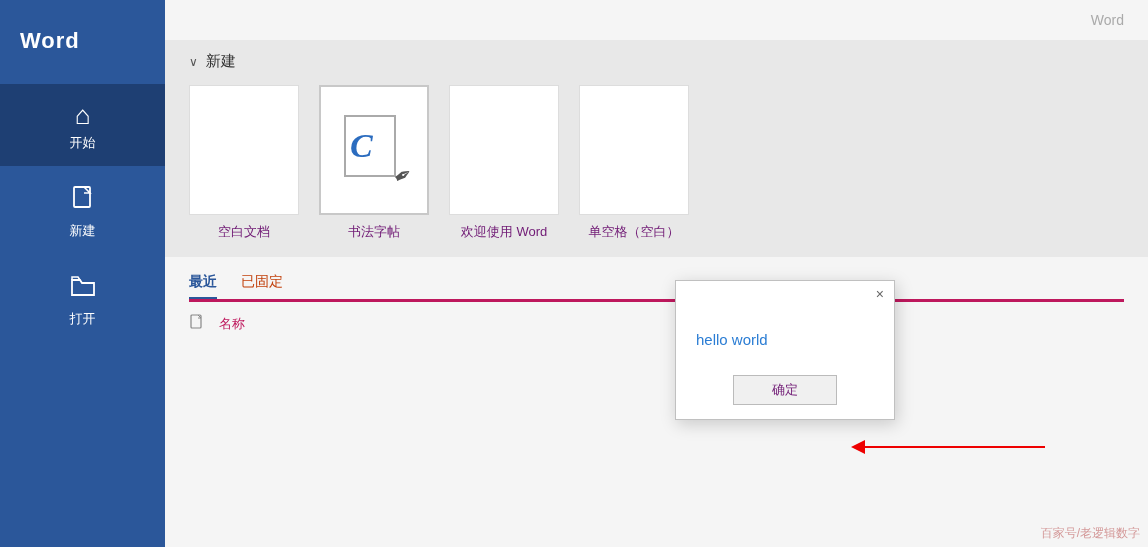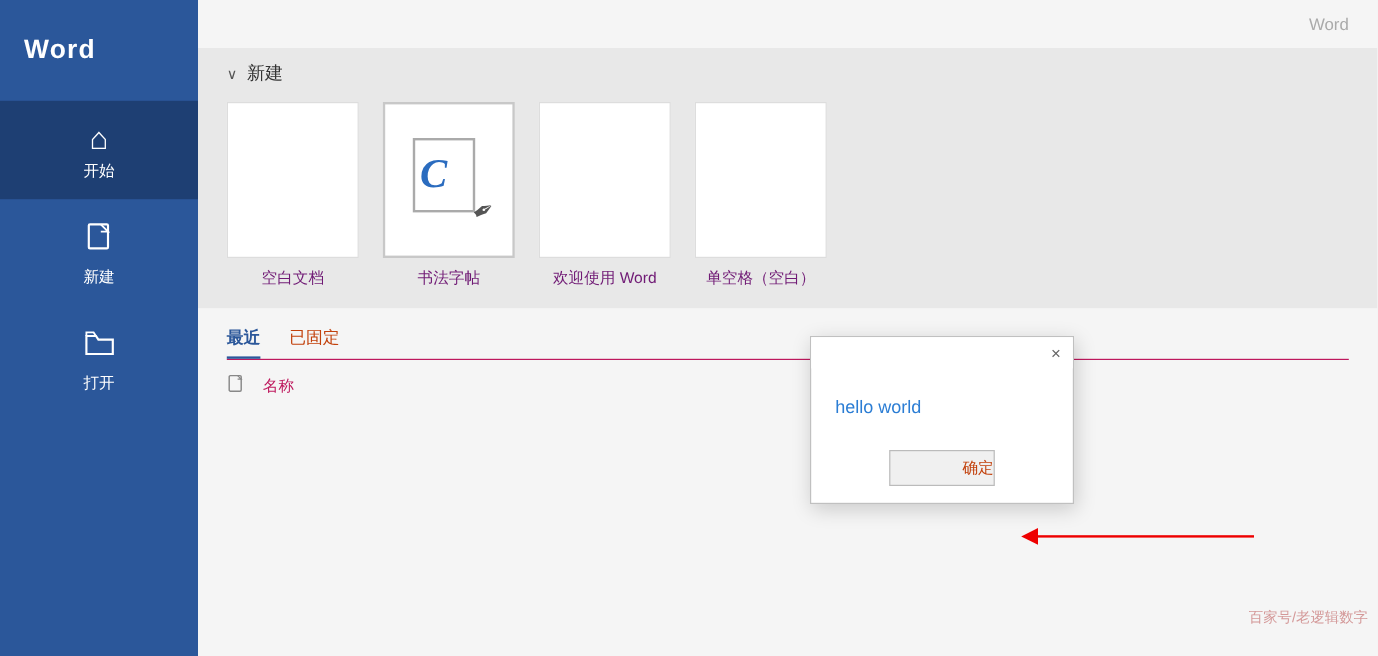--- a/index.html
+++ b/index.html
@@ -167,21 +167,21 @@
 
     
     .bottom-section {
       background: #f5f5f5;
       padding: 10px 24px 0 24px;
       flex: 1;
     }
     .tabs-row {
       display: flex;
       gap: 24px;
-      border-bottom: 1px solid #be185d;
+      border-bottom: 3px solid #be185d;
       margin-bottom: 6px;
       align-items: flex-end;
     }
     .tab {
       font-size: 14px;
       color: #c2410c;
       padding: 6px 0;
       cursor: pointer;
       border-bottom: 2px solid transparent;
     }
@@ -272,34 +272,34 @@
       min-height: 60px;
       display: flex;
       align-items: center;
     }
     .dialog-footer {
       display: flex;
       justify-content: center;
       padding: 8px 20px 14px 20px;
     }
     .dialog-ok-btn {
-      width: 88px;
+      width: 104px;
       padding: 5px 0;
       background: #f0f0f0;
       border: 1px solid #bbb;
       font-size: 13px;
       cursor: pointer;
-      color: #c2410c;
-      text-align: right;
+      color: #701a75;
+      text-align: center;
     }
 
     
     .watermark {
       position: absolute;
-      bottom: 24px;
+      bottom: 5px;
       right: 8px;
       font-size: 12px;
       color: rgba(180,60,60,0.5);
       pointer-events: none;
       user-select: none;
     }
   </style>
 </head>
 <body>
 

